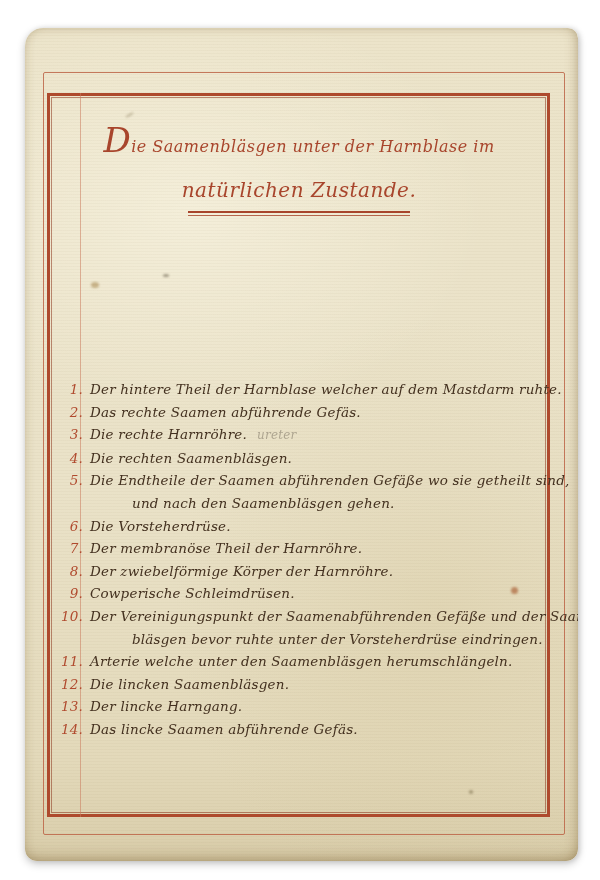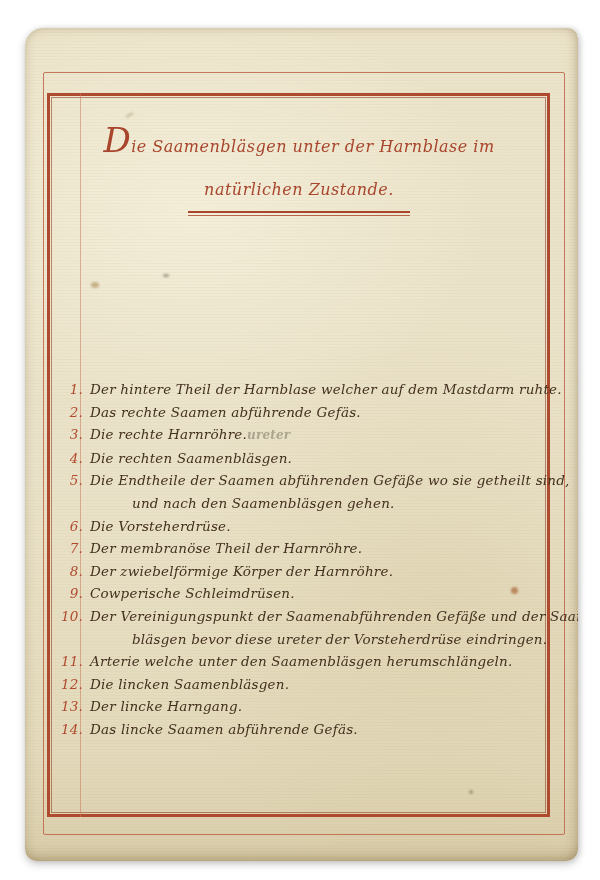--- a/index.html
+++ b/index.html
@@ -72,21 +72,21 @@
     font-style: italic;
   }
   .title-line1 {
     font-size: 16px;
     line-height: 52px;
     letter-spacing: 0.5px;
     white-space: nowrap;
   }
   .title-line1::first-letter { font-size: 34px; }
   .title-line2 {
-    font-size: 16px;
+    font-size: 20px;
     line-height: 34px;
     letter-spacing: 0.5px;
   }
   .title-underline {
     width: 222px;
     height: 2px;
     margin: 4px auto 0 auto;
     border-top: 2px solid #a8452c;
     border-bottom: 1px solid rgba(168,69,44,0.8);
   }
@@ -105,22 +105,22 @@
     flex: 0 0 22px;
     text-align: right;
     margin-right: 7px;
     color: #b04a2e;
   }
   .txt { flex: 1; white-space: nowrap; }
   .cont .txt { padding-left: 42px; font-style: italic; }
   .pencil {
     color: #a39a86;
     font-size: 12px;
+    margin-left: 10px;
     opacity: 0.85;
-    font-weight: bold;
   }
   
   .spot {
     position: absolute;
     border-radius: 50%;
     filter: blur(1px);
   }
   .spot.s1 { left: 66px;  top: 254px; width: 8px; height: 6px; background: rgba(150,112,48,0.45); }
   .spot.s2 { left: 486px; top: 559px; width: 7px; height: 7px; background: rgba(164,84,40,0.6); }
   .spot.s3 { left: 138px; top: 246px; width: 6px; height: 3px; background: rgba(90,80,60,0.5); }
@@ -183,21 +183,21 @@
       <div class="row">
         <span class="num">9.</span>
         <span class="txt">Cowperische Schleimdrüsen.</span>
       </div>
       <div class="row">
         <span class="num">10.</span>
         <span class="txt">Der Vereinigungspunkt der Saamenabführenden Gefäße und der Saamen-</span>
       </div>
       <div class="row cont">
         <span class="num"></span>
-        <span class="txt">bläsgen bevor diese ureter der Vorsteherdrüse eindringen.</span>
+        <span class="txt">bläsgen bevor ruhte unter der Vorsteherdrüse eindringen.</span>
       </div>
       <div class="row">
         <span class="num">11.</span>
         <span class="txt">Arterie welche unter den Saamenbläsgen herumschlängeln.</span>
       </div>
       <div class="row">
         <span class="num">12.</span>
         <span class="txt">Die lincken Saamenbläsgen.</span>
       </div>
       <div class="row">

